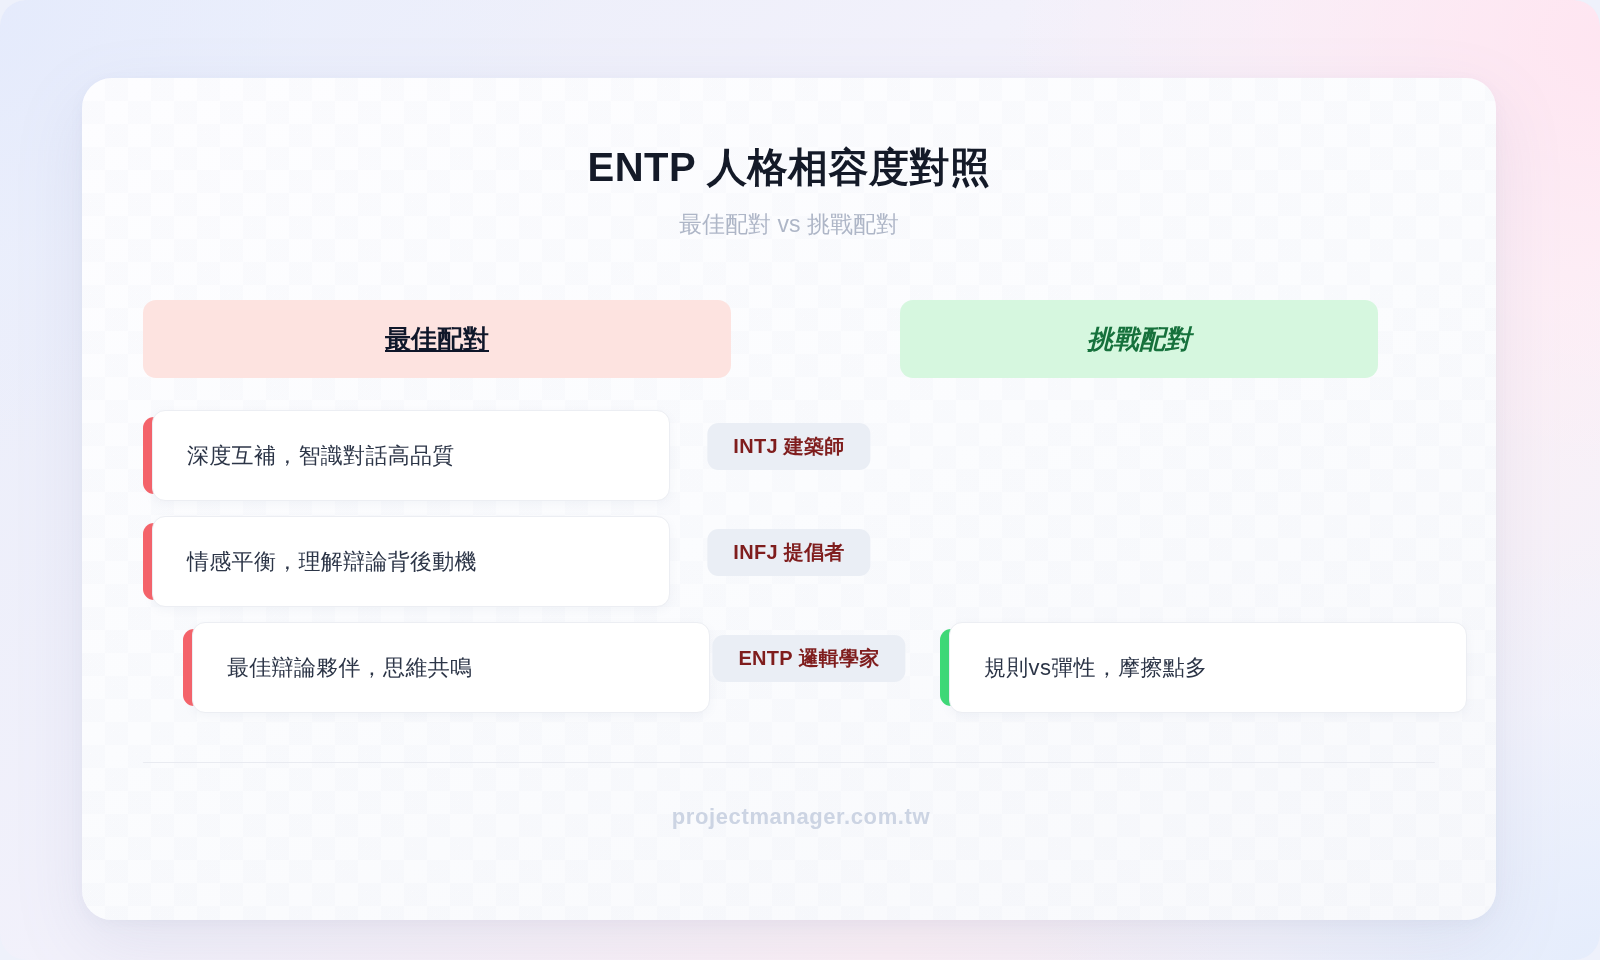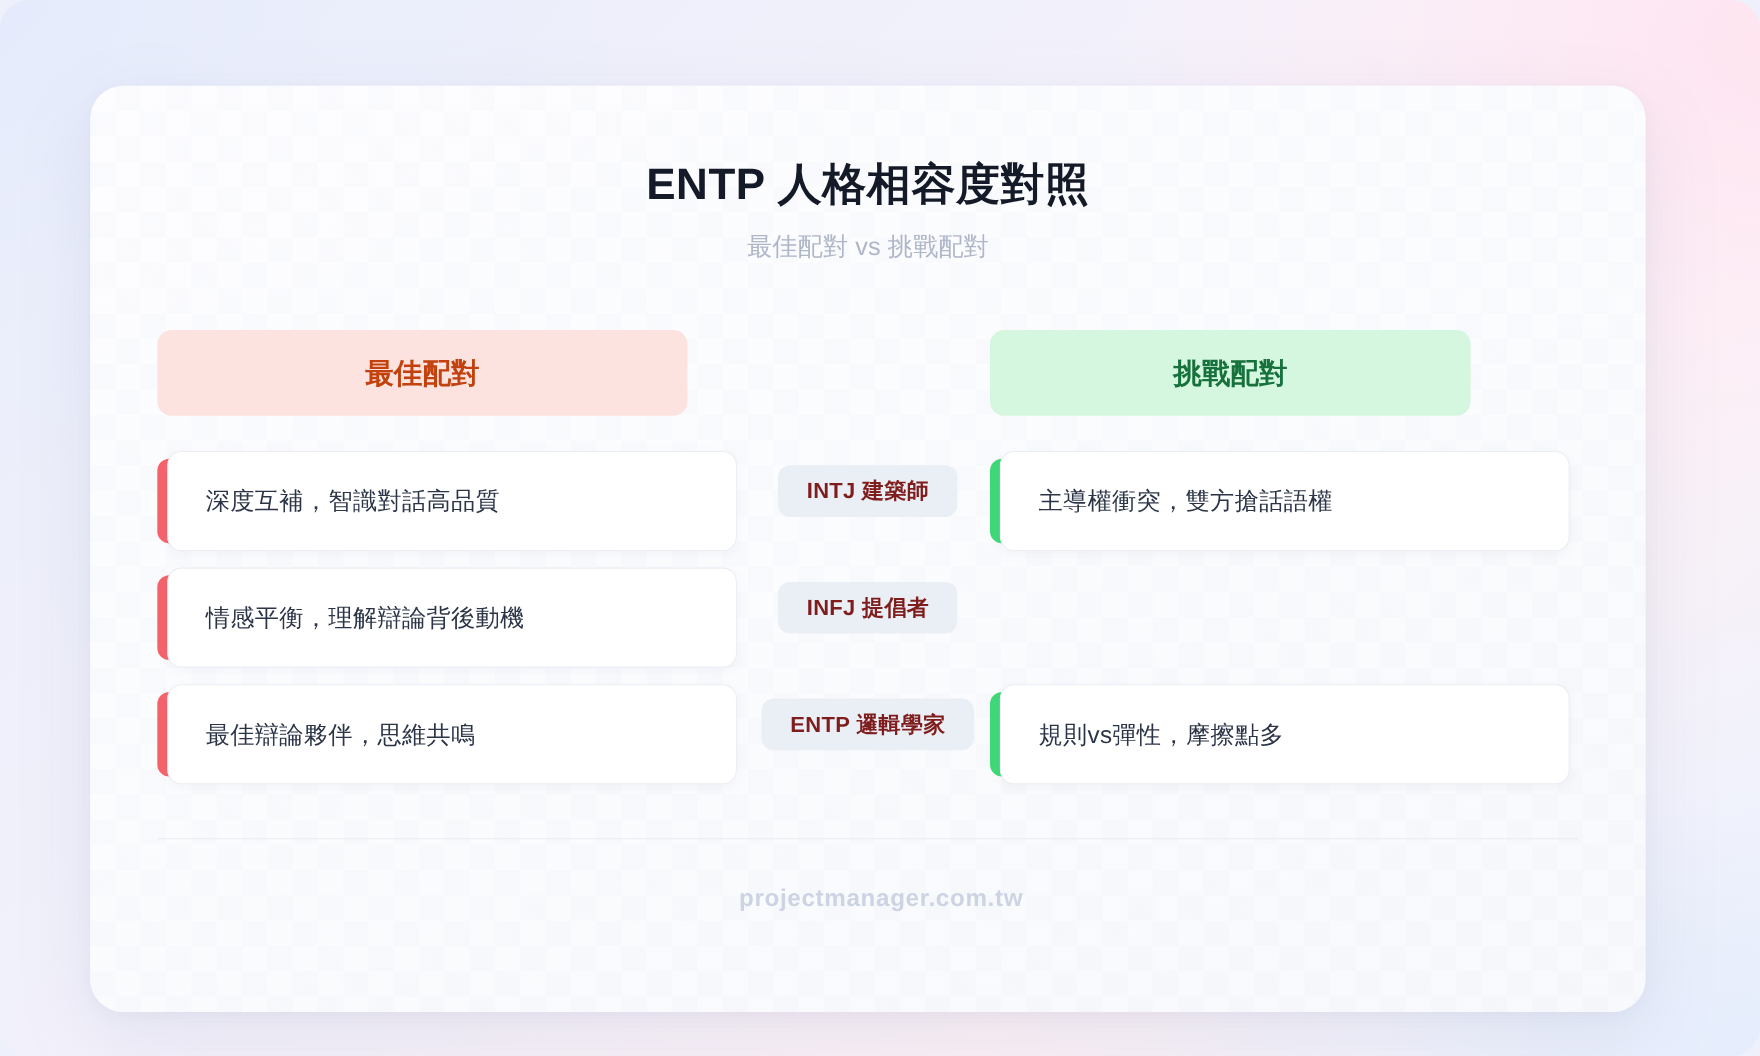--- a/index.html
+++ b/index.html
@@ -65,31 +65,31 @@
     color:#aeb6c7;
   }
 
   
   .col-header{
     position:absolute; top:222px; height:78px;
     border-radius:13px;
     display:flex; align-items:center; justify-content:center;
     font-size:26px; font-weight:700;
   }
-  #header-best      { left:61px;  width:482px; background:#fde3e0; color:#c2410c; }
-  #header-challenge { left:818px; width:437px; background:#d6f7df; color:#16713c; }
+  #header-best      { left:61px;  width:588px; background:#fde3e0; color:#0f172a;text-decoration:underline; }
+  #header-challenge { left:818px; width:478px; background:#d6f7df; color:#16713c;font-style:italic; }
 
   
   .row{
     position:absolute;
     left:0; right:0; height:91px;
   }
   .row.r0{ top:332px; }
   .row.r1{ top:438px; }
-  .row.r2{ top:544px; }
+  .row.r2{ top:544px;margin-left:40px; }
 
   
   .card{
     position:absolute;
     top:0; height:91px;
     display:flex; align-items:center;
   }
   .card.left  { left:61px;  width:527px; }
   .card.right { left:818px; width:527px; }
 
@@ -162,26 +162,20 @@
     <div id="header-challenge" class="col-header">挑戰配對</div>
 
     <div class="row r0">
       <div class="card left">
         <div class="accent red"></div>
         <div class="card-body">
           <span class="card-text">深度互補，智識對話高品質</span>
         </div>
       </div>
       <div class="type-pill">INTJ 建築師</div>
-      <div class="card right">
-        <div class="accent green"></div>
-        <div class="card-body">
-          <span class="card-text">主導權衝突，雙方搶話語權</span>
-        </div>
-      </div>
     </div>
 
     <div class="row r1">
       <div class="card left">
         <div class="accent red"></div>
         <div class="card-body">
           <span class="card-text">情感平衡，理解辯論背後動機</span>
         </div>
       </div>
       <div class="type-pill">INFJ 提倡者</div>

